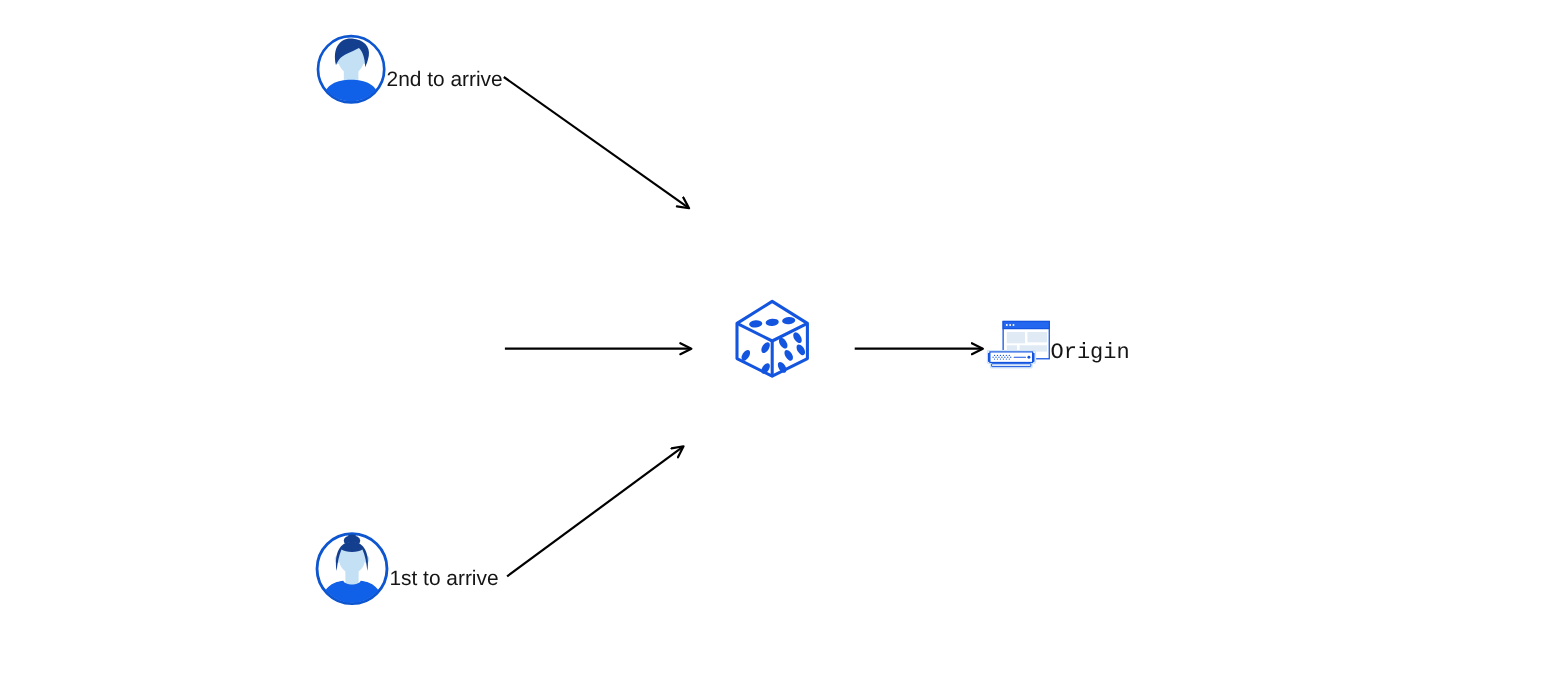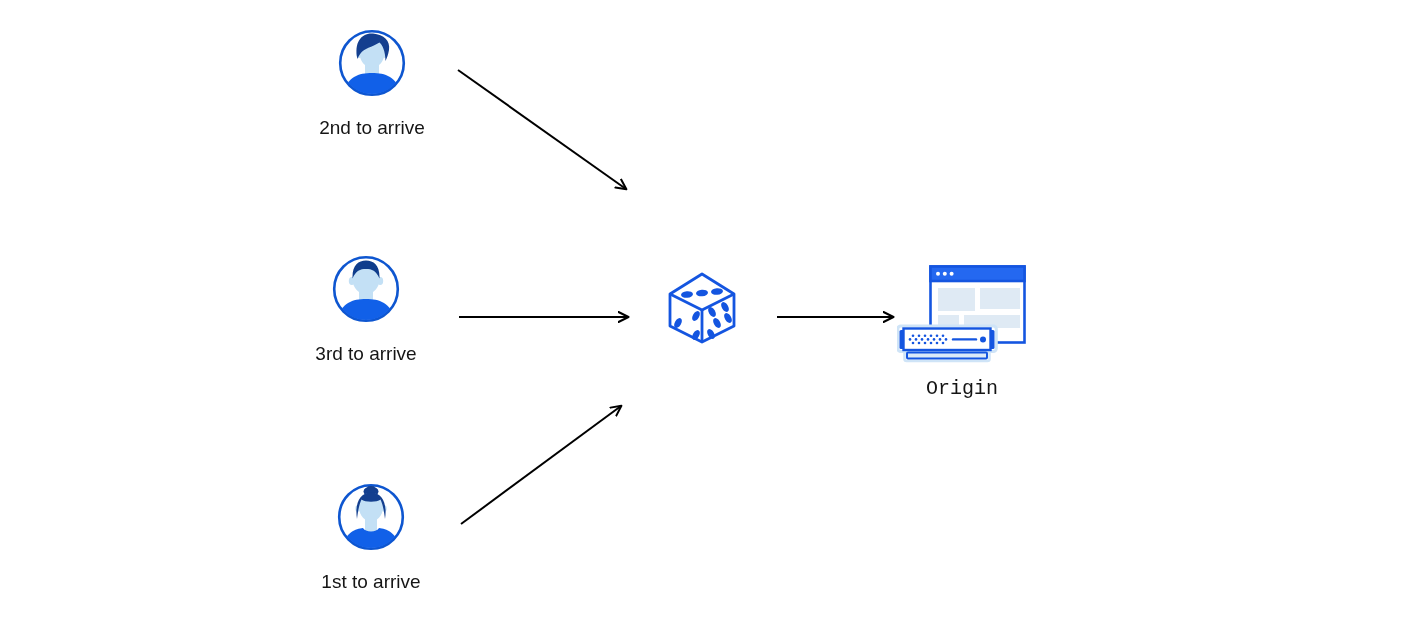--- a/index.html
+++ b/index.html
@@ -1,21 +1,21 @@
 <!DOCTYPE html>
 <html><head>
 <meta charset="utf-8">
 <style>
   html,body{margin:0;padding:0;background:#fff;}
   .canvas{
     position:relative;width:1405px;height:633px;background:#ffffff;overflow:hidden;
     font-family:"Liberation Sans", sans-serif;
   }
   .arrows{position:absolute;left:0;top:0;}
-  .node{position:absolute;display:flex;flex-direction:column;align-items:center;}
+  .node{position:absolute;display:flex;flex-direction:row;align-items:center;}
   .node-label{
     margin-top:20px;font-size:19px;line-height:22px;color:#151515;
     white-space:nowrap;text-align:center;
   }
   #node-user-second{left:287px;top:29px;width:170px;}
   #node-user-third{left:281px;top:255px;width:170px;}
   #node-user-first{left:286px;top:483px;width:170px;align-items:center;}
   #node-dice{left:666px;top:266px;}
   #node-origin{left:897px;top:263px;width:130px;}
   #node-origin .node-label{margin-top:15px;font-size:20px;font-family:Liberation Mono, monospace;}
@@ -53,41 +53,20 @@
         <path d="M34,8.5 C42.5,8.5 46.5,15 46.5,23.5 C46.5,32.5 40.5,38.5 34,38.5
                  C27.5,38.5 21.5,32.5 21.5,23.5 C21.5,15 25.5,8.5 34,8.5 Z" fill="#c3e0f5"></path>
         <path d="M19.5,30 C15.5,13 24,3.5 35,4.5 C46,5.5 52.5,12 51,21
                  C50.2,26 48.5,29.5 47.5,32 C47.5,22 44,15.5 41.5,13.5
                  C34,18 26,19.5 22.5,24.5 C21,26.5 20.2,28.2 19.5,30 Z" fill="#143f8f"></path>
       </g>
     </svg>
     <div class="node-label">2nd to arrive</div>
   </div>
 
-  <div class="node" id="node-user-third">
-    <svg width="68" height="68" viewBox="0 0 68 68">
-      <defs>
-          <clipPath id="clipB">
-            <circle cx="34" cy="34" r="31"></circle>
-          </clipPath>
-        </defs>
-      <circle cx="34" cy="34" r="31.8" fill="#ffffff" stroke="#0e56d0" stroke-width="2.6"></circle>
-      <g clip-path="url(#clipB)">
-        <rect x="27" y="26" width="14" height="22" fill="#c3e0f5"></rect>
-        <path d="M4,68 C8,48 20,44 34,44 C48,44 60,48 64,68 Z" fill="#1160e8"></path>
-        <ellipse cx="19.8" cy="26" rx="3" ry="4" fill="#c3e0f5"></ellipse>
-        <ellipse cx="48.2" cy="26" rx="3" ry="4" fill="#c3e0f5"></ellipse>
-        <path d="M34,9 C43,9 47.5,15.5 47.5,24 C47.5,33 41,39 34,39
-                 C27,39 20.5,33 20.5,24 C20.5,15.5 25,9 34,9 Z" fill="#c3e0f5"></path>
-        <path d="M20.5,22 C20.5,10 26.5,5.5 34,5.5 C41.5,5.5 47.5,10 47.5,22
-                 L47.5,23.5 C44,15.5 40,14 34,14 C28,14 24,15.5 20.5,23.5 Z" fill="#0f3d8c"></path>
-      </g>
-    </svg>
-    <div class="node-label">3rd to arrive</div>
-  </div>
 
   <div class="node" id="node-user-first">
     <svg width="68" height="68" viewBox="0 0 68 68">
       <defs>
           <clipPath id="clipC">
             <circle cx="34" cy="34" r="31"></circle>
           </clipPath>
         </defs>
       <circle cx="34" cy="34" r="31.8" fill="#ffffff" stroke="#0e56d0" stroke-width="2.6"></circle>
       <g clip-path="url(#clipC)">

